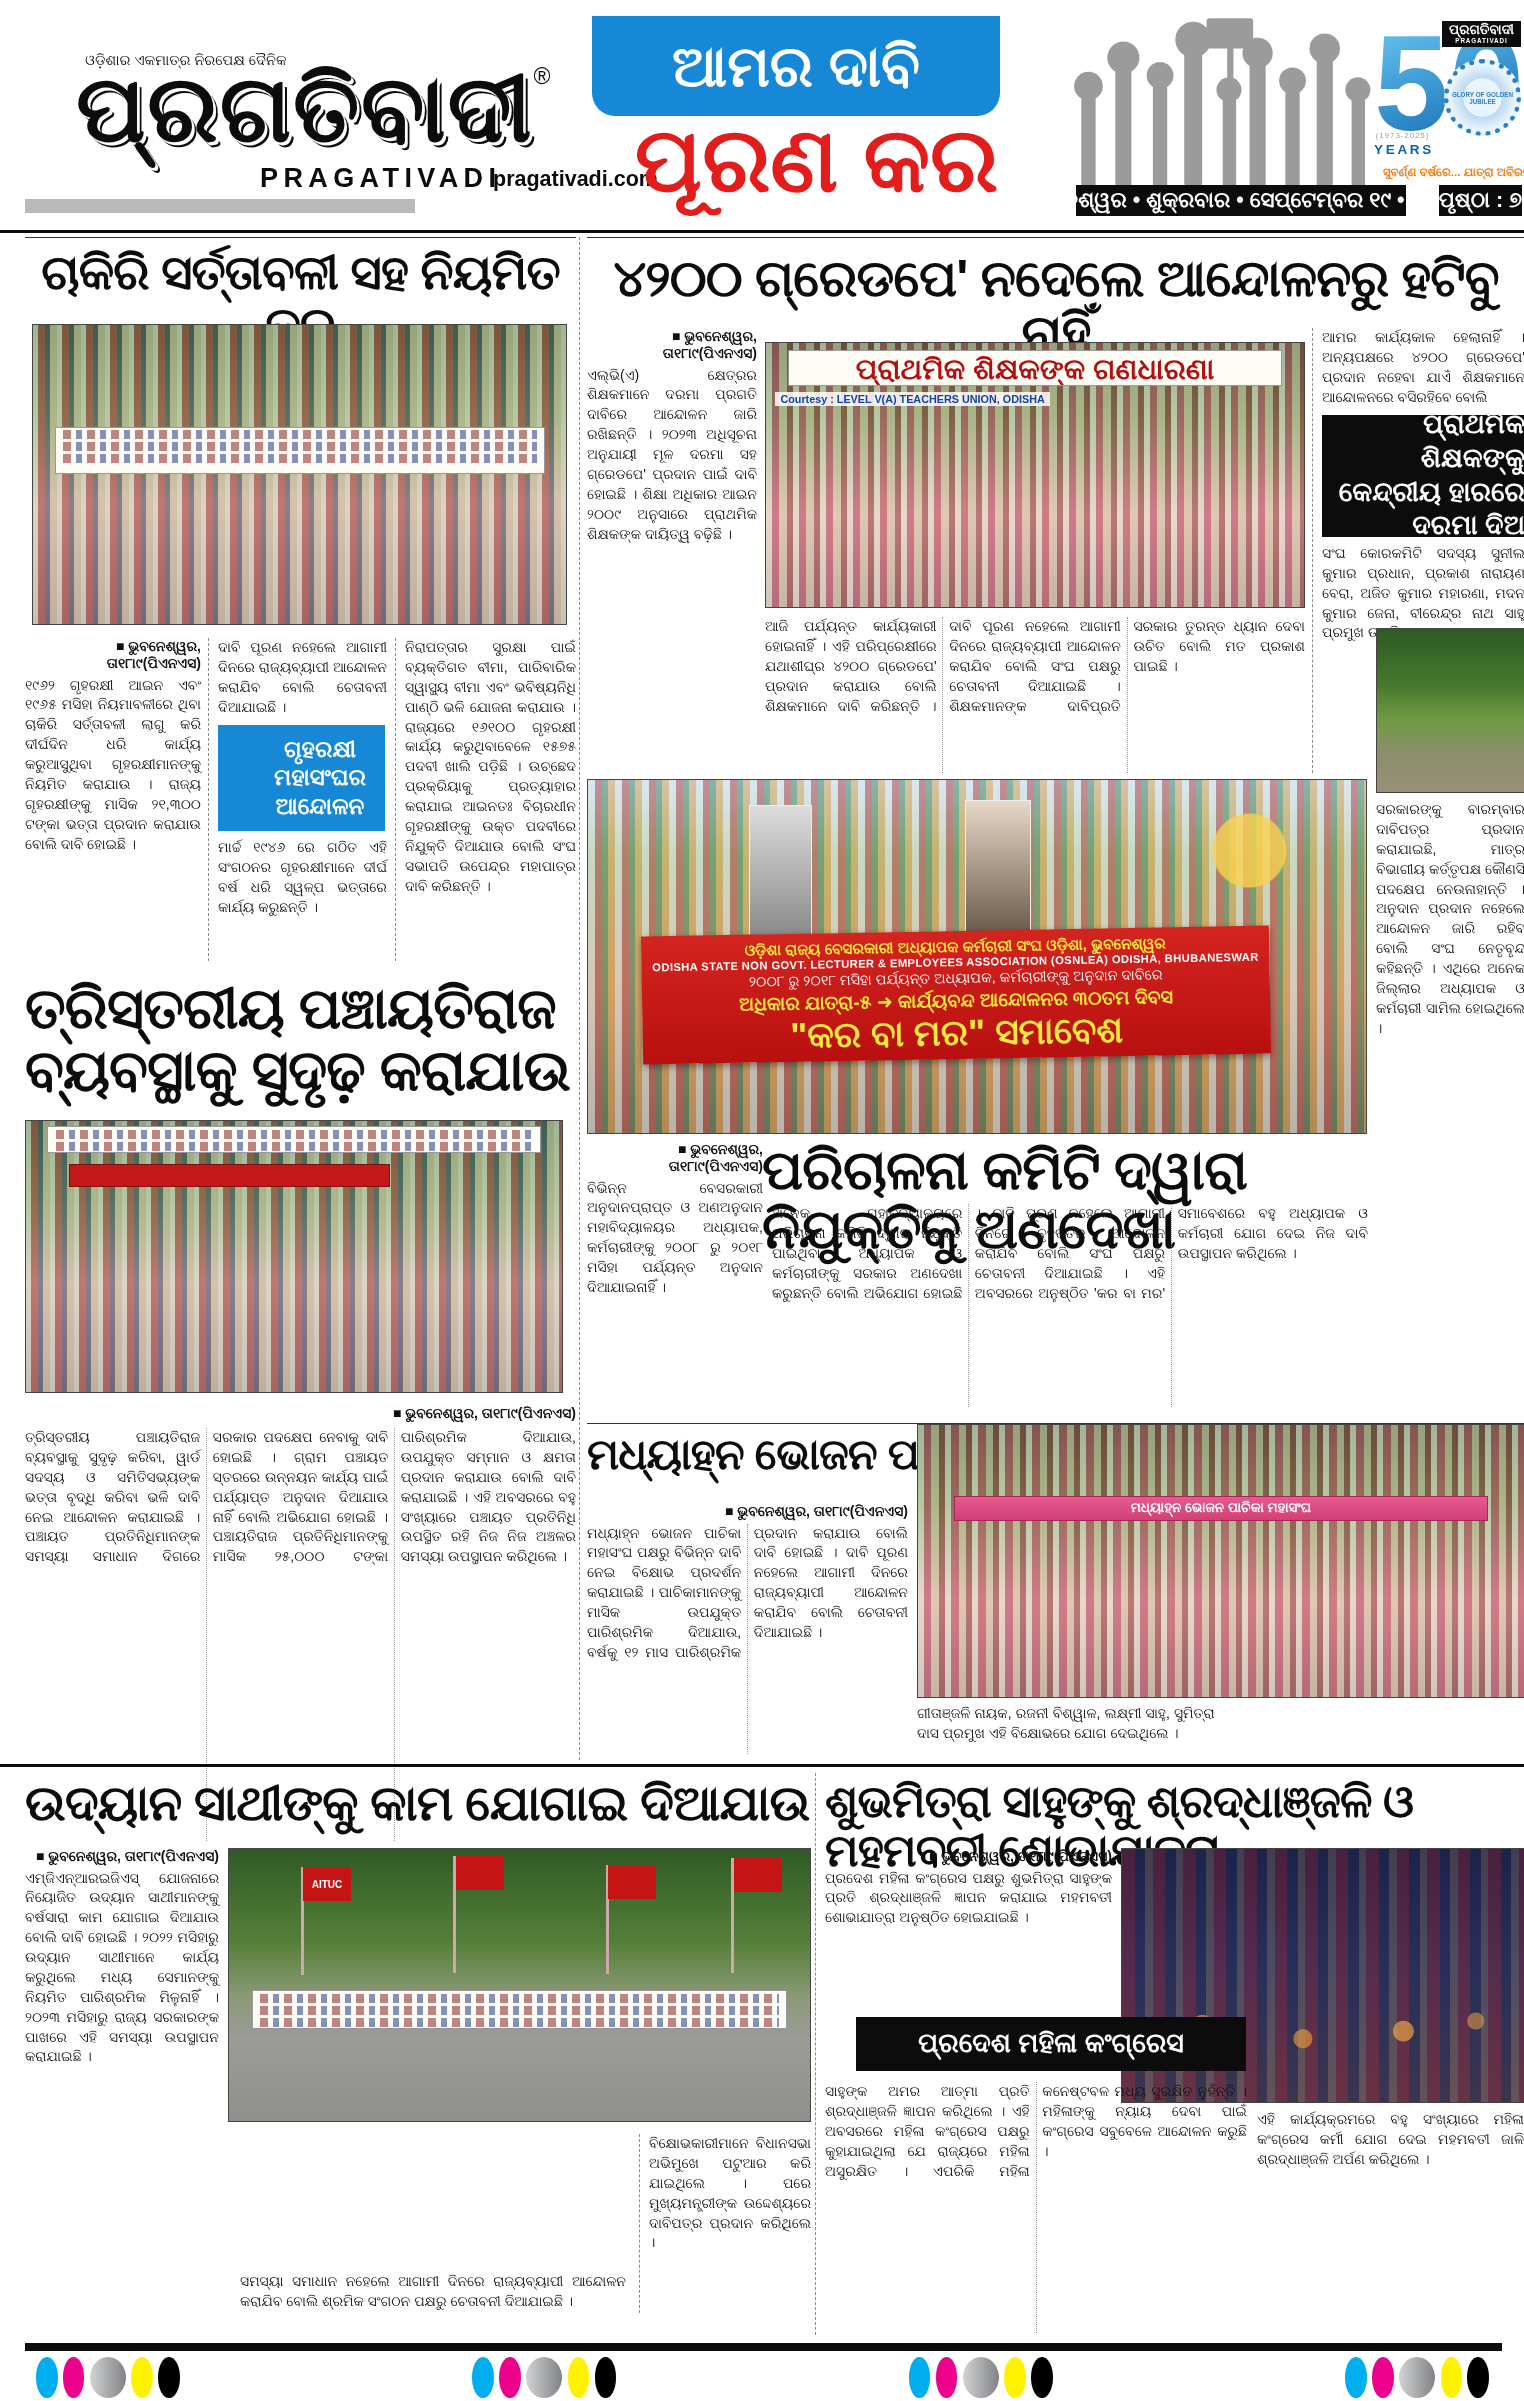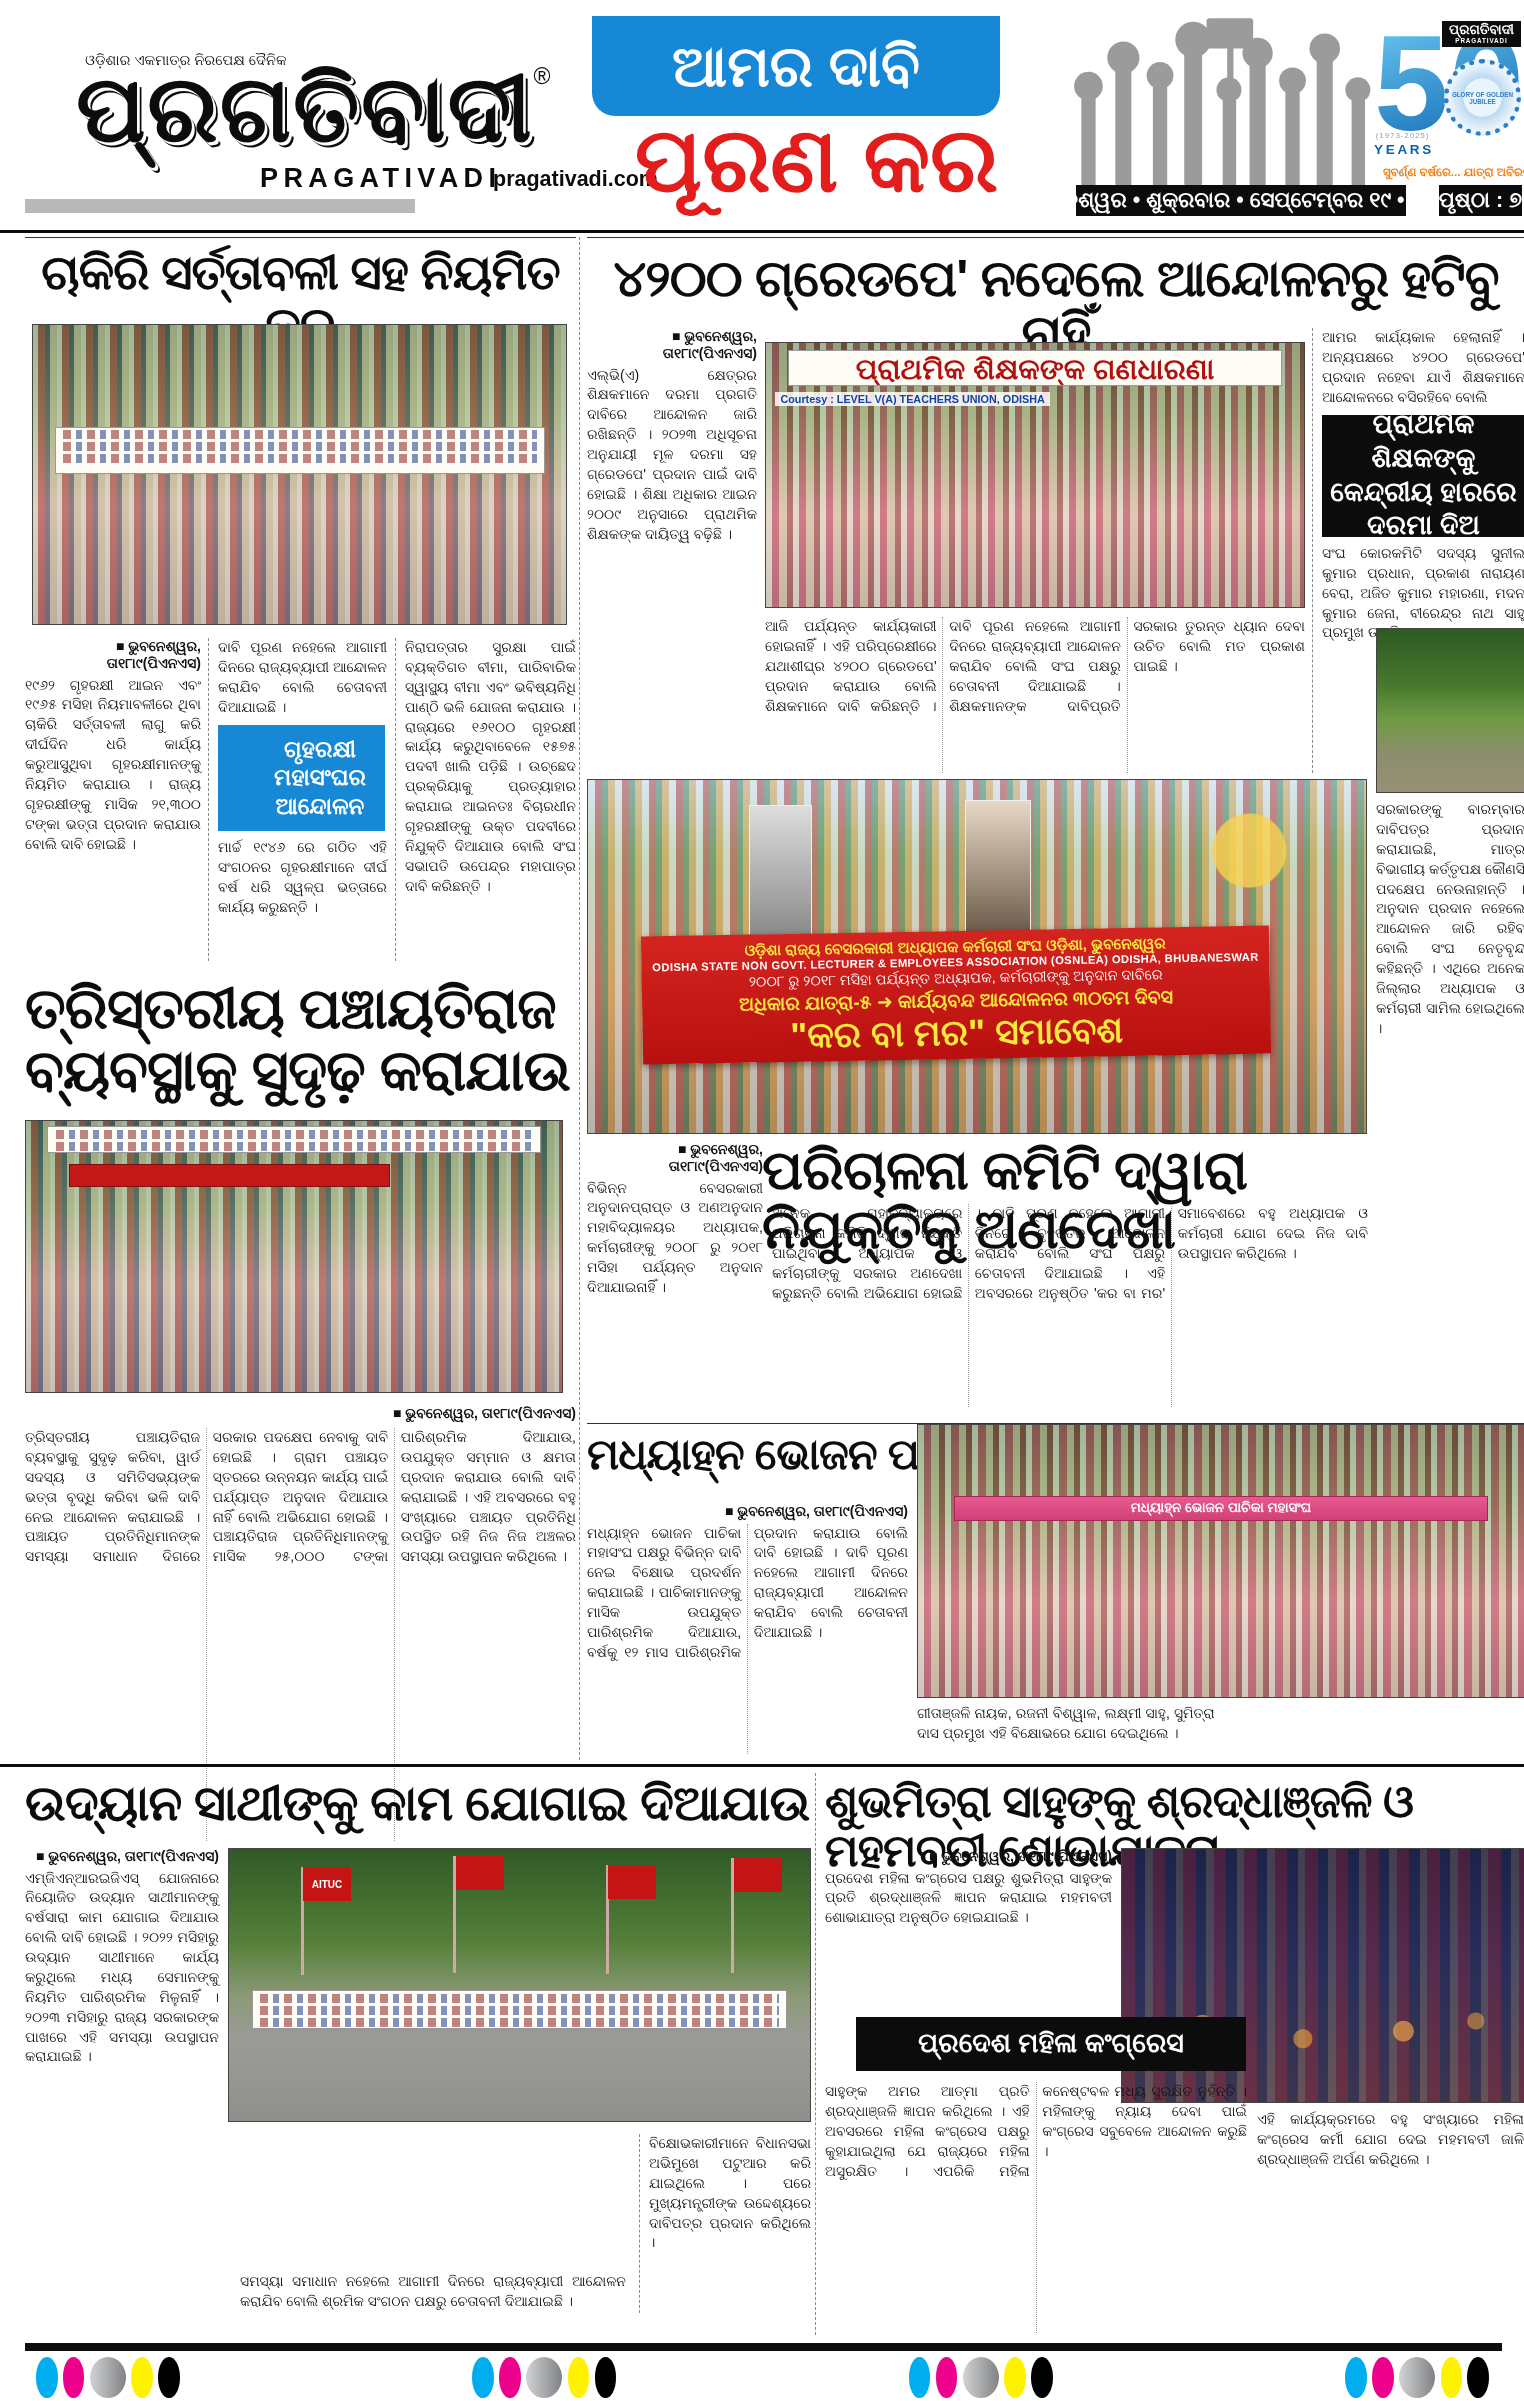--- a/index.html
+++ b/index.html
@@ -165,21 +165,21 @@
       <div class="byline">■ ଭୁବନେଶ୍ୱର, ତା୧୮ା୯(ପିଏନଏସ)</div>
       <div class="body">ଏଲ୍‌ଭି(ଏ) କ୍ଷେତ୍ରର ଶିକ୍ଷକମାନେ ଦରମା ପ୍ରଗତି ଦାବିରେ ଆନ୍ଦୋଳନ ଜାରି ରଖିଛନ୍ତି । ୨୦୨୩ ଅଧିସୂଚନା ଅନୁଯାୟୀ ମୂଳ ଦରମା ସହ ଗ୍ରେଡପେ' ପ୍ରଦାନ ପାଇଁ ଦାବି ହୋଇଛି । ଶିକ୍ଷା ଅଧିକାର ଆଇନ ୨୦୦୯ ଅନୁସାରେ ପ୍ରାଥମିକ ଶିକ୍ଷକଙ୍କ ଦାୟିତ୍ୱ ବଢ଼ିଛି ।</div>
     </div>
     <div class="photo crowd-pink" style="left:178px; top:104px; width:540px; height:266px;">
       <div class="ph-banner" style="top:7.2px; height:36px; font-size:29px; line-height:36px;">ପ୍ରାଥମିକ ଶିକ୍ଷକଙ୍କ ଗଣଧାରଣା</div>
       <div class="abs" style="left:9px; top:47px;"><span class="caption-courtesy">Courtesy : LEVEL V(A) TEACHERS UNION, ODISHA</span></div>
     </div>
     <div class="abs cols3 body" style="left:178px; top:379px; width:540px; height:156px;">ଆଜି ପର୍ଯ୍ୟନ୍ତ କାର୍ଯ୍ୟକାରୀ ହୋଇନାହିଁ । ଏହି ପରିପ୍ରେକ୍ଷୀରେ ଯଥାଶୀଘ୍ର ୪୨୦୦ ଗ୍ରେଡପେ' ପ୍ରଦାନ କରାଯାଉ ବୋଲି ଶିକ୍ଷକମାନେ ଦାବି କରିଛନ୍ତି । ଦାବି ପୂରଣ ନହେଲେ ଆଗାମୀ ଦିନରେ ରାଜ୍ୟବ୍ୟାପୀ ଆନ୍ଦୋଳନ କରାଯିବ ବୋଲି ସଂଘ ପକ୍ଷରୁ ଚେତାବନୀ ଦିଆଯାଇଛି । ଶିକ୍ଷକମାନଙ୍କ ଦାବିପ୍ରତି ସରକାର ତୁରନ୍ତ ଧ୍ୟାନ ଦେବା ଉଚିତ ବୋଲି ମତ ପ୍ରକାଶ ପାଇଛି ।</div>
     <div class="abs vsep" style="left:725px; top:90px; width:213px; height:445px; padding-left:9px;">
       <div class="body">ଆମର କାର୍ଯ୍ୟକାଳ ହେଲାନାହିଁ । ଅନ୍ୟପକ୍ଷରେ ୪୨୦୦ ଗ୍ରେଡପେ' ପ୍ରଦାନ ନହେବା ଯାଏଁ ଶିକ୍ଷକମାନେ ଆନ୍ଦୋଳନରେ ବସିରହିବେ ବୋଲି</div>
-      <div class="boxhead box-black" style="width:203px; height:122px; margin:7.2px 0;">ପ୍ରାଥମିକ ଶିକ୍ଷକଙ୍କୁ କେନ୍ଦ୍ରୀୟ ହାରରେ ଦରମା ଦିଅ</div>
+      <div class="boxhead box-black" style="width:203px; height:122px; margin:7.2px 0;text-align:right;">ପ୍ରାଥମିକ ଶିକ୍ଷକଙ୍କୁ କେନ୍ଦ୍ରୀୟ ହାରରେ ଦରମା ଦିଅ</div>
       <div class="body">ସଂଘ କୋରକମିଟି ସଦସ୍ୟ ସୁନୀଲ କୁମାର ପ୍ରଧାନ, ପ୍ରକାଶ ନାରାୟଣ ବେରା, ଅଜିତ କୁମାର ମହାରଣା, ମଦନ କୁମାର ଜେନା, ବୀରେନ୍ଦ୍ର ନାଥ ସାହୁ ପ୍ରମୁଖ ଉପସ୍ଥିତ ଥିଲେ ।</div>
     </div>
   </div>
 
   <div class="photo ph-trees" style="left:1376px; top:628px; width:149px; height:165px;"></div>
 
   <div class="photo" style="left:587px; top:779px; width:780px; height:355px; background:
       radial-gradient(circle at 85% 20%, rgba(250,210,80,.8) 0 36px, transparent 38px),
       repeating-linear-gradient(90deg, rgba(255,255,255,.45) 0 7.2px, rgba(200,60,60,.45) 7.2px 14.4px, rgba(40,120,60,.35) 14.4px 20px, rgba(255,170,60,.4) 20px 27px),
       linear-gradient(180deg,#bcd4e8 0%,#9db88f 22%,#b49a7e 60%,#7d7465 100%);">

